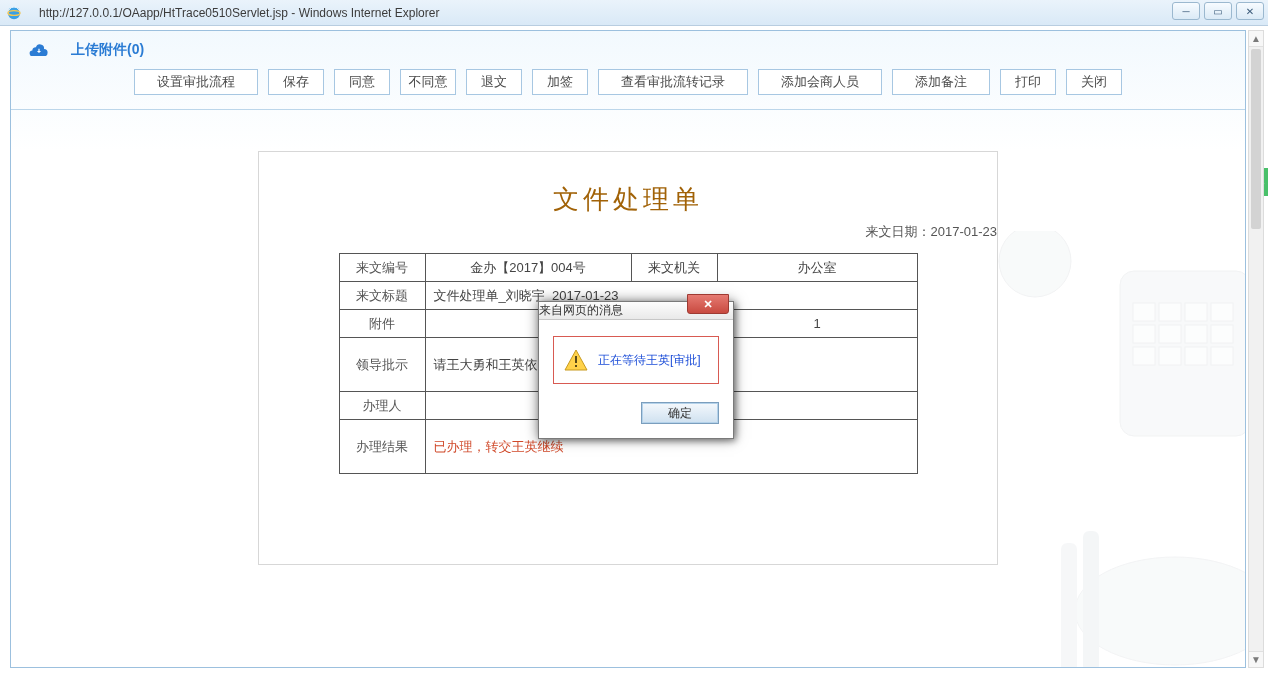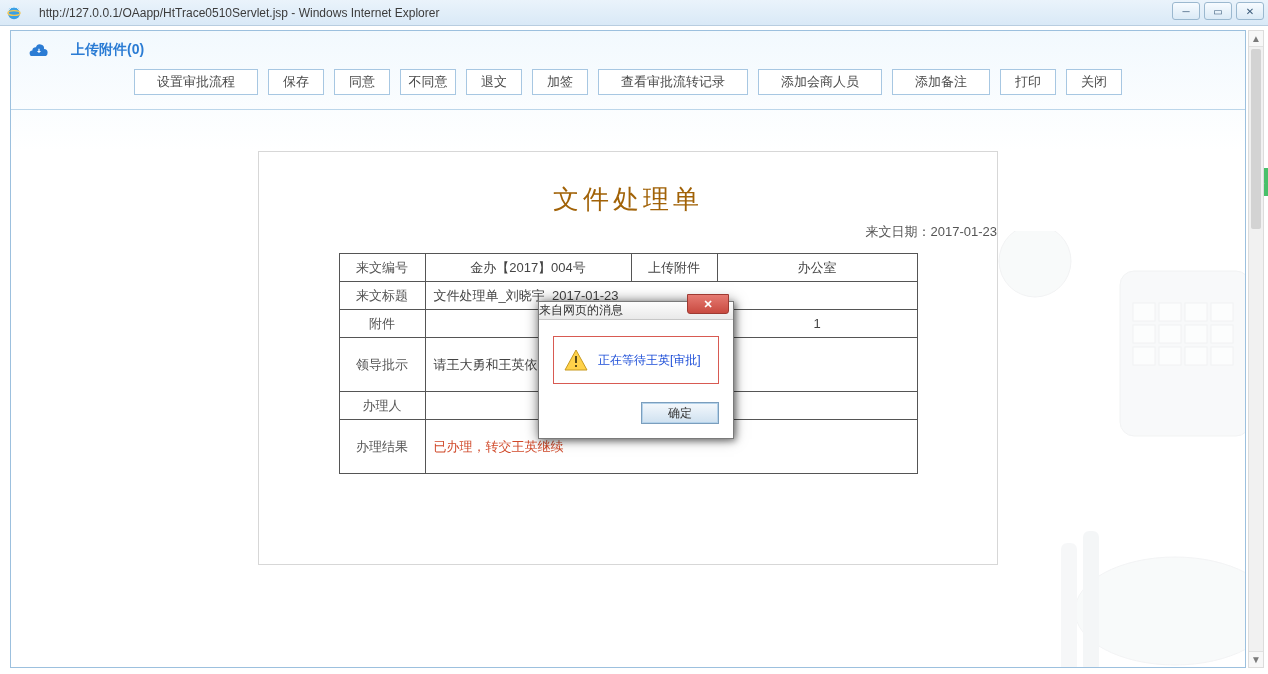--- a/index.html
+++ b/index.html
@@ -314,21 +314,21 @@
 
         <div class="doc-panel">
           <div class="doc-title">文件处理单</div>
           <div class="doc-date">来文日期：2017-01-23</div>
 
           <table class="form">
             <tbody>
                 <tr>
               <td class="label">来文编号</td>
               <td class="v1">金办【2017】004号</td>
-              <td class="label2">上传附件</td>
+              <td class="label2">来文机关</td>
               <td class="v2">办公室</td>
             </tr>
             <tr>
               <td class="label">来文标题</td>
               <td class="left" colspan="3">文件处理单_刘晓宇_2017-01-23</td>
             </tr>
             <tr>
               <td class="label">附件</td>
               <td class="v1"></td>
               <td class="label2"></td>

